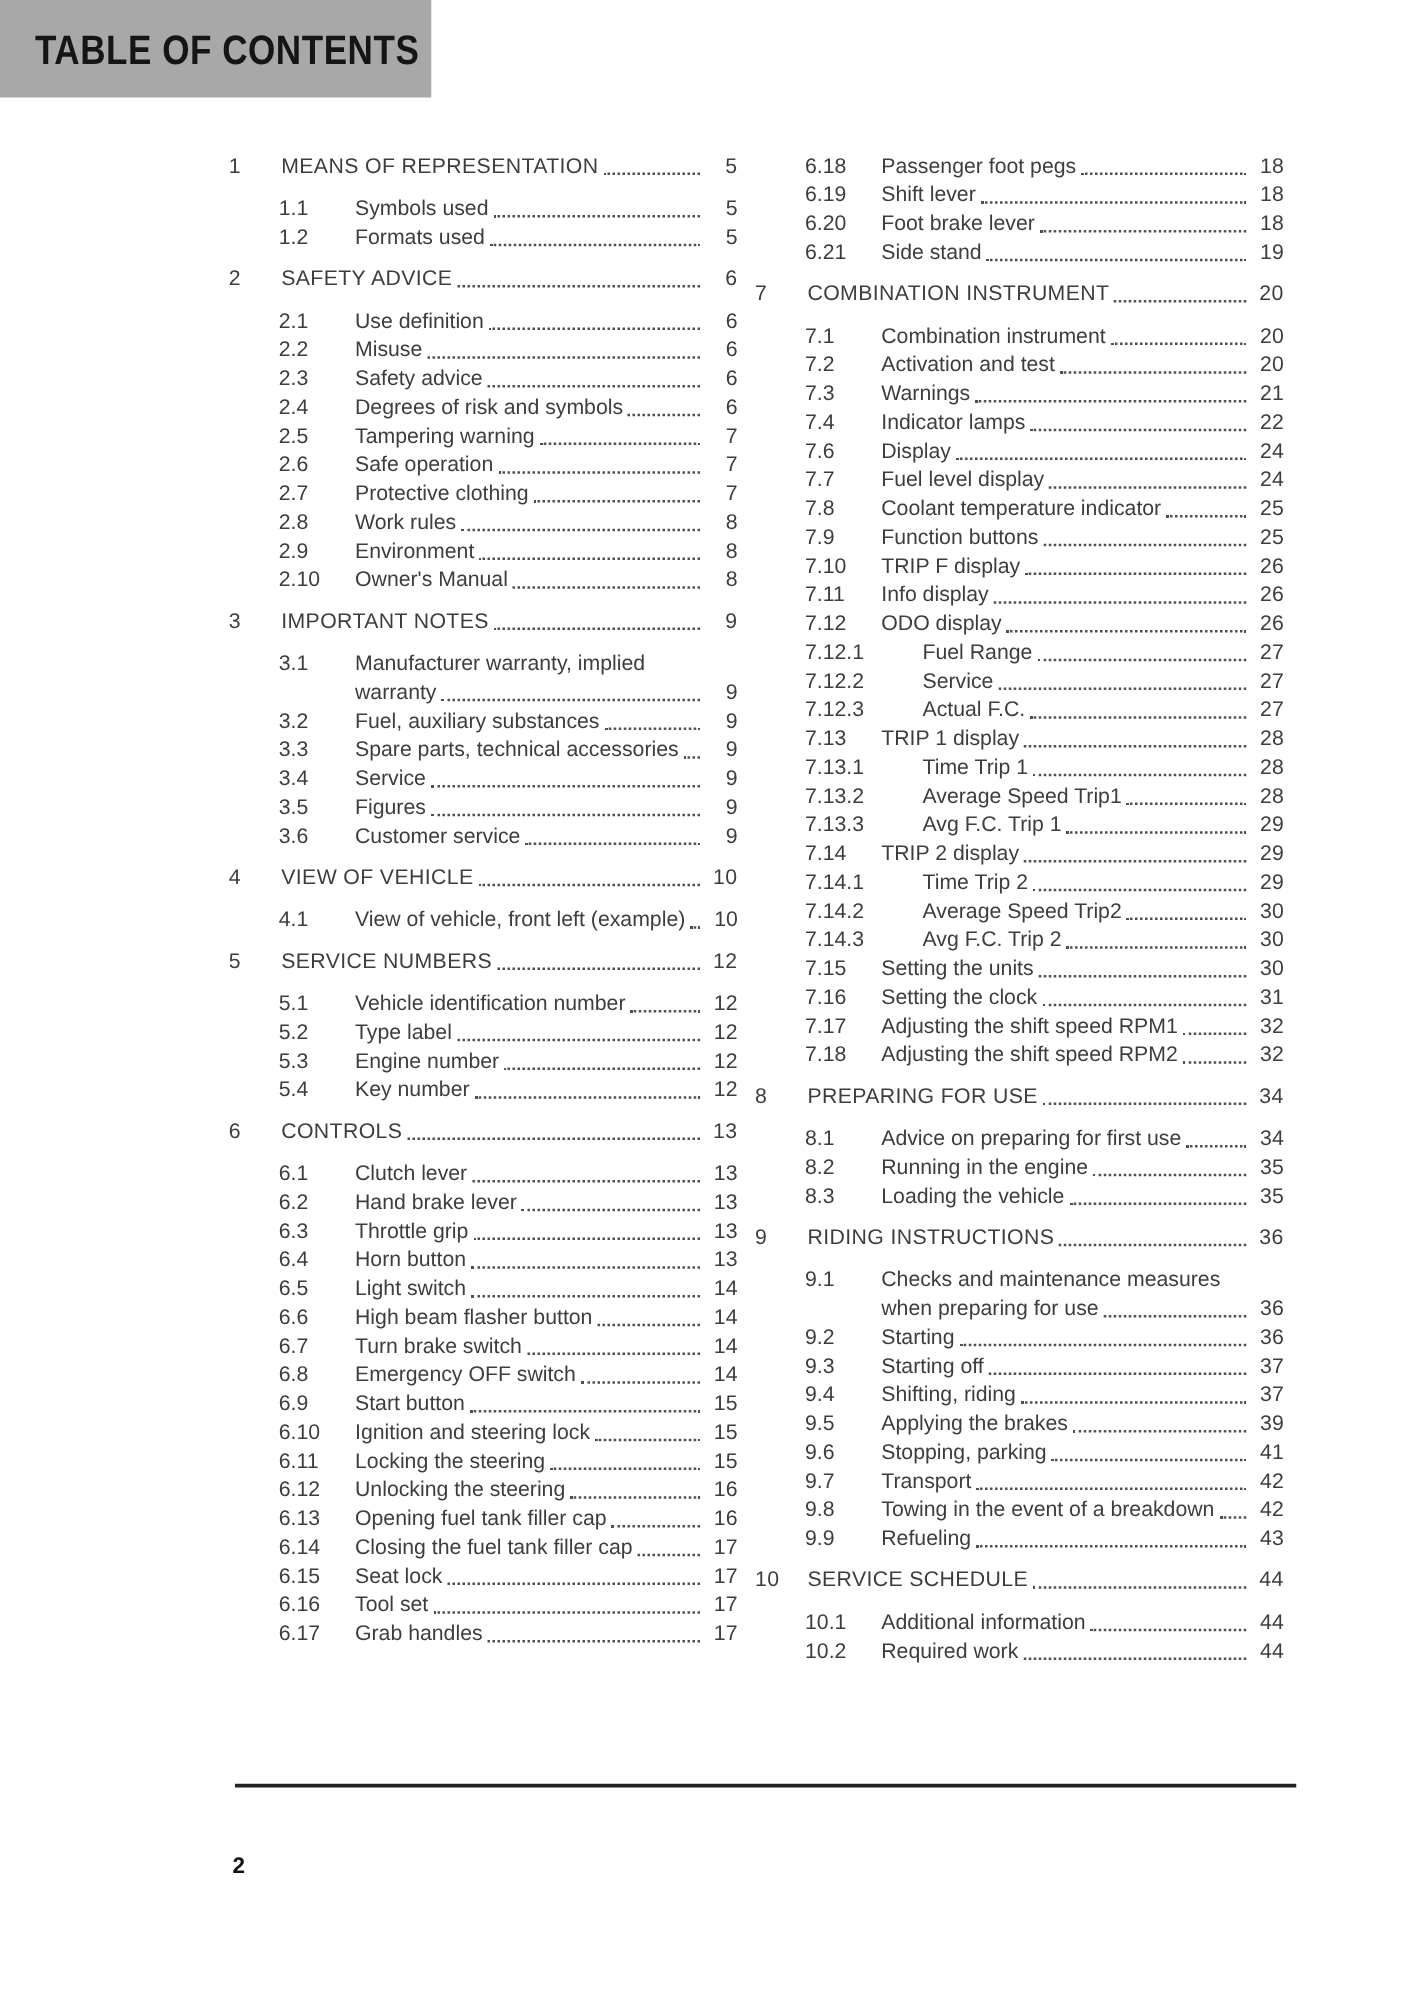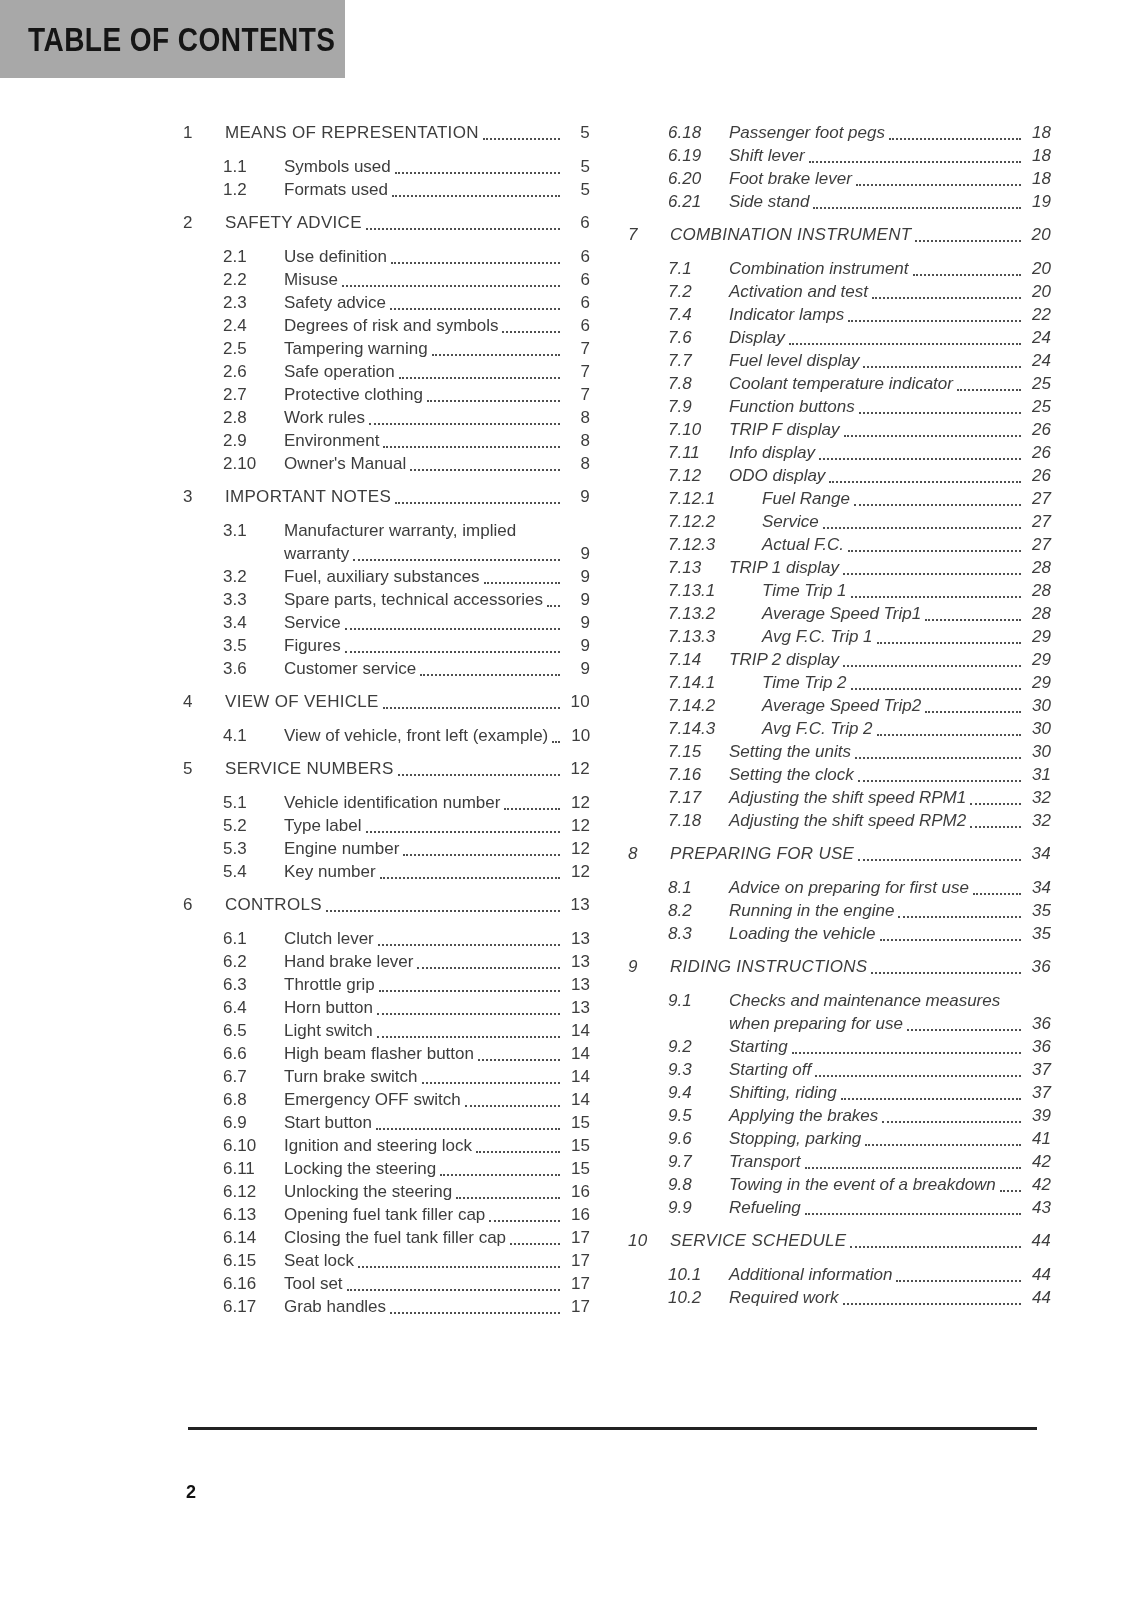--- a/index.html
+++ b/index.html
@@ -14,21 +14,21 @@
     background:var(--band);
   }
   .header-title {
     position:absolute; left:28px; top:21px;
     font-size:33px; font-weight:700; letter-spacing:0.5px;
     color:var(--heading-text); white-space:nowrap;
     transform:scaleX(0.85); transform-origin:0 0;
   }
   .toc { position:absolute; left:183px; top:121px; display:flex; }
   .col { width:407px; }
-  .col.right { width:423px; margin-left:38px;font-style:italic; }
+  .col.right { width:423px; margin-left:14px; }
 
   .row { display:flex; line-height:23px; font-size:17px; color:var(--text); }
   .row.ch { margin:10px 0 11px 0; letter-spacing:0.3px; }
   .col > .row.ch:first-child { margin-top:0; }
   .num { flex:0 0 auto; }
   .ch .num { width:42px; }
   .sub .num { margin-left:40px; width:61px; }
   .subsub .num { margin-left:40px; width:94px; }
   .title { white-space:nowrap; }
   .dots {
@@ -367,20 +367,26 @@
         <span class="dots"></span>
         <span class="pg">20</span>
       </div>
       <div class="row sub">
         <span class="num">7.2</span>
         <span class="title">Activation and test</span>
         <span class="dots"></span>
         <span class="pg">20</span>
       </div>
       <div class="row sub">
+        <span class="num">7.3</span>
+        <span class="title">Warnings</span>
+        <span class="dots"></span>
+        <span class="pg">21</span>
+      </div>
+      <div class="row sub">
         <span class="num">7.4</span>
         <span class="title">Indicator lamps</span>
         <span class="dots"></span>
         <span class="pg">22</span>
       </div>
       <div class="row sub">
         <span class="num">7.6</span>
         <span class="title">Display</span>
         <span class="dots"></span>
         <span class="pg">24</span>

